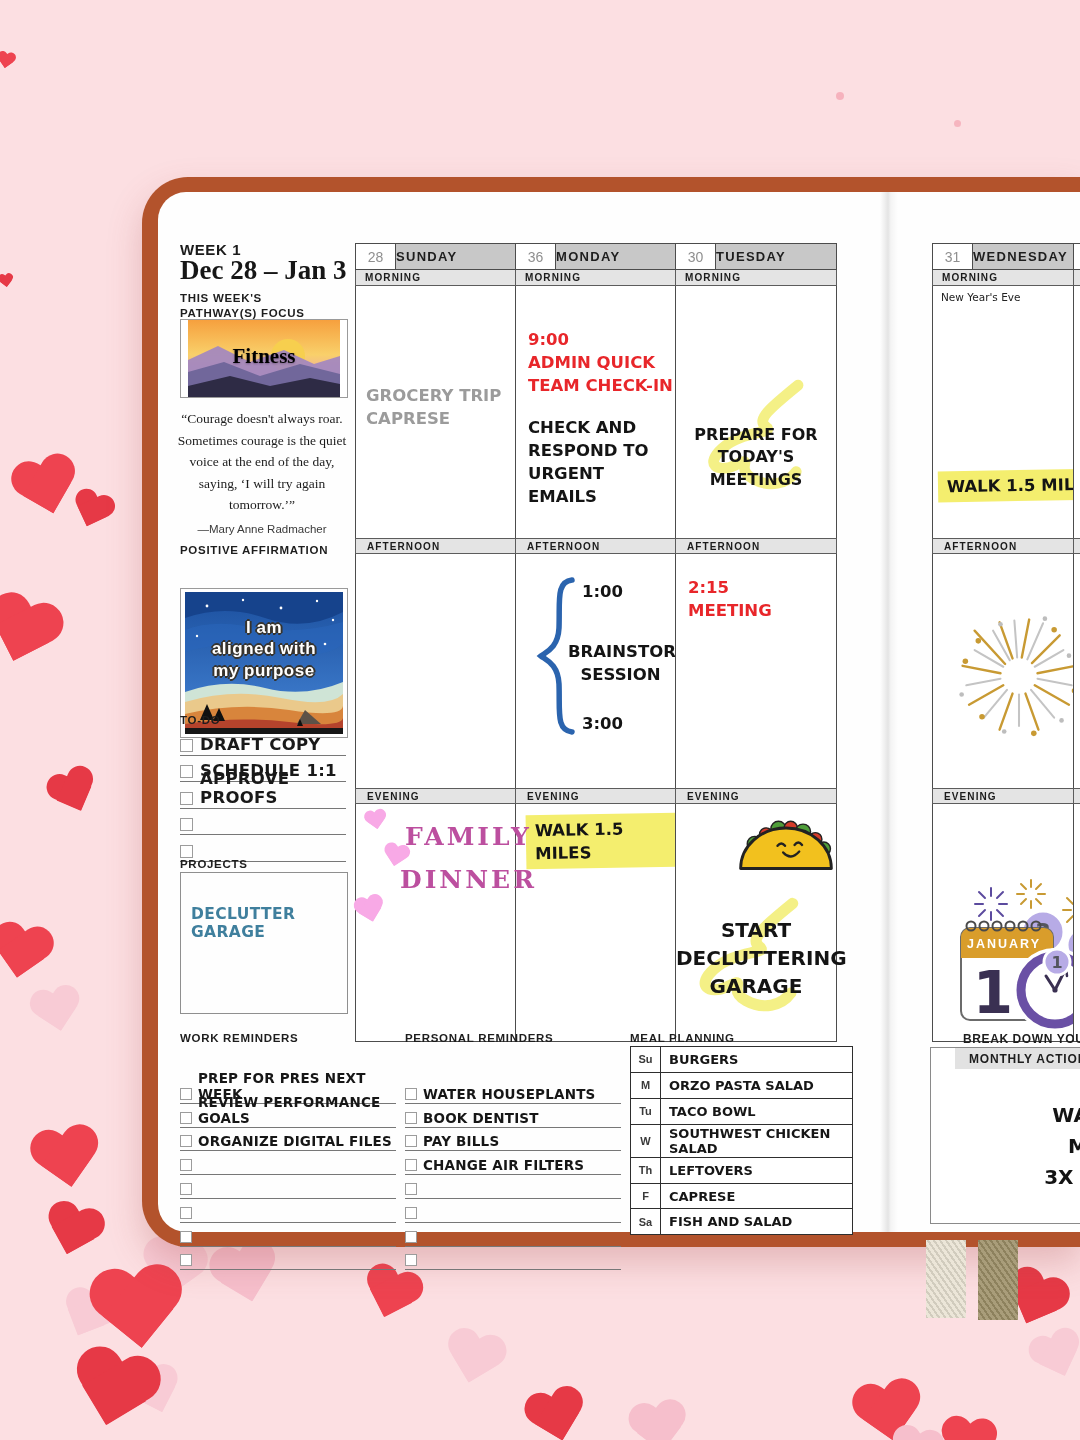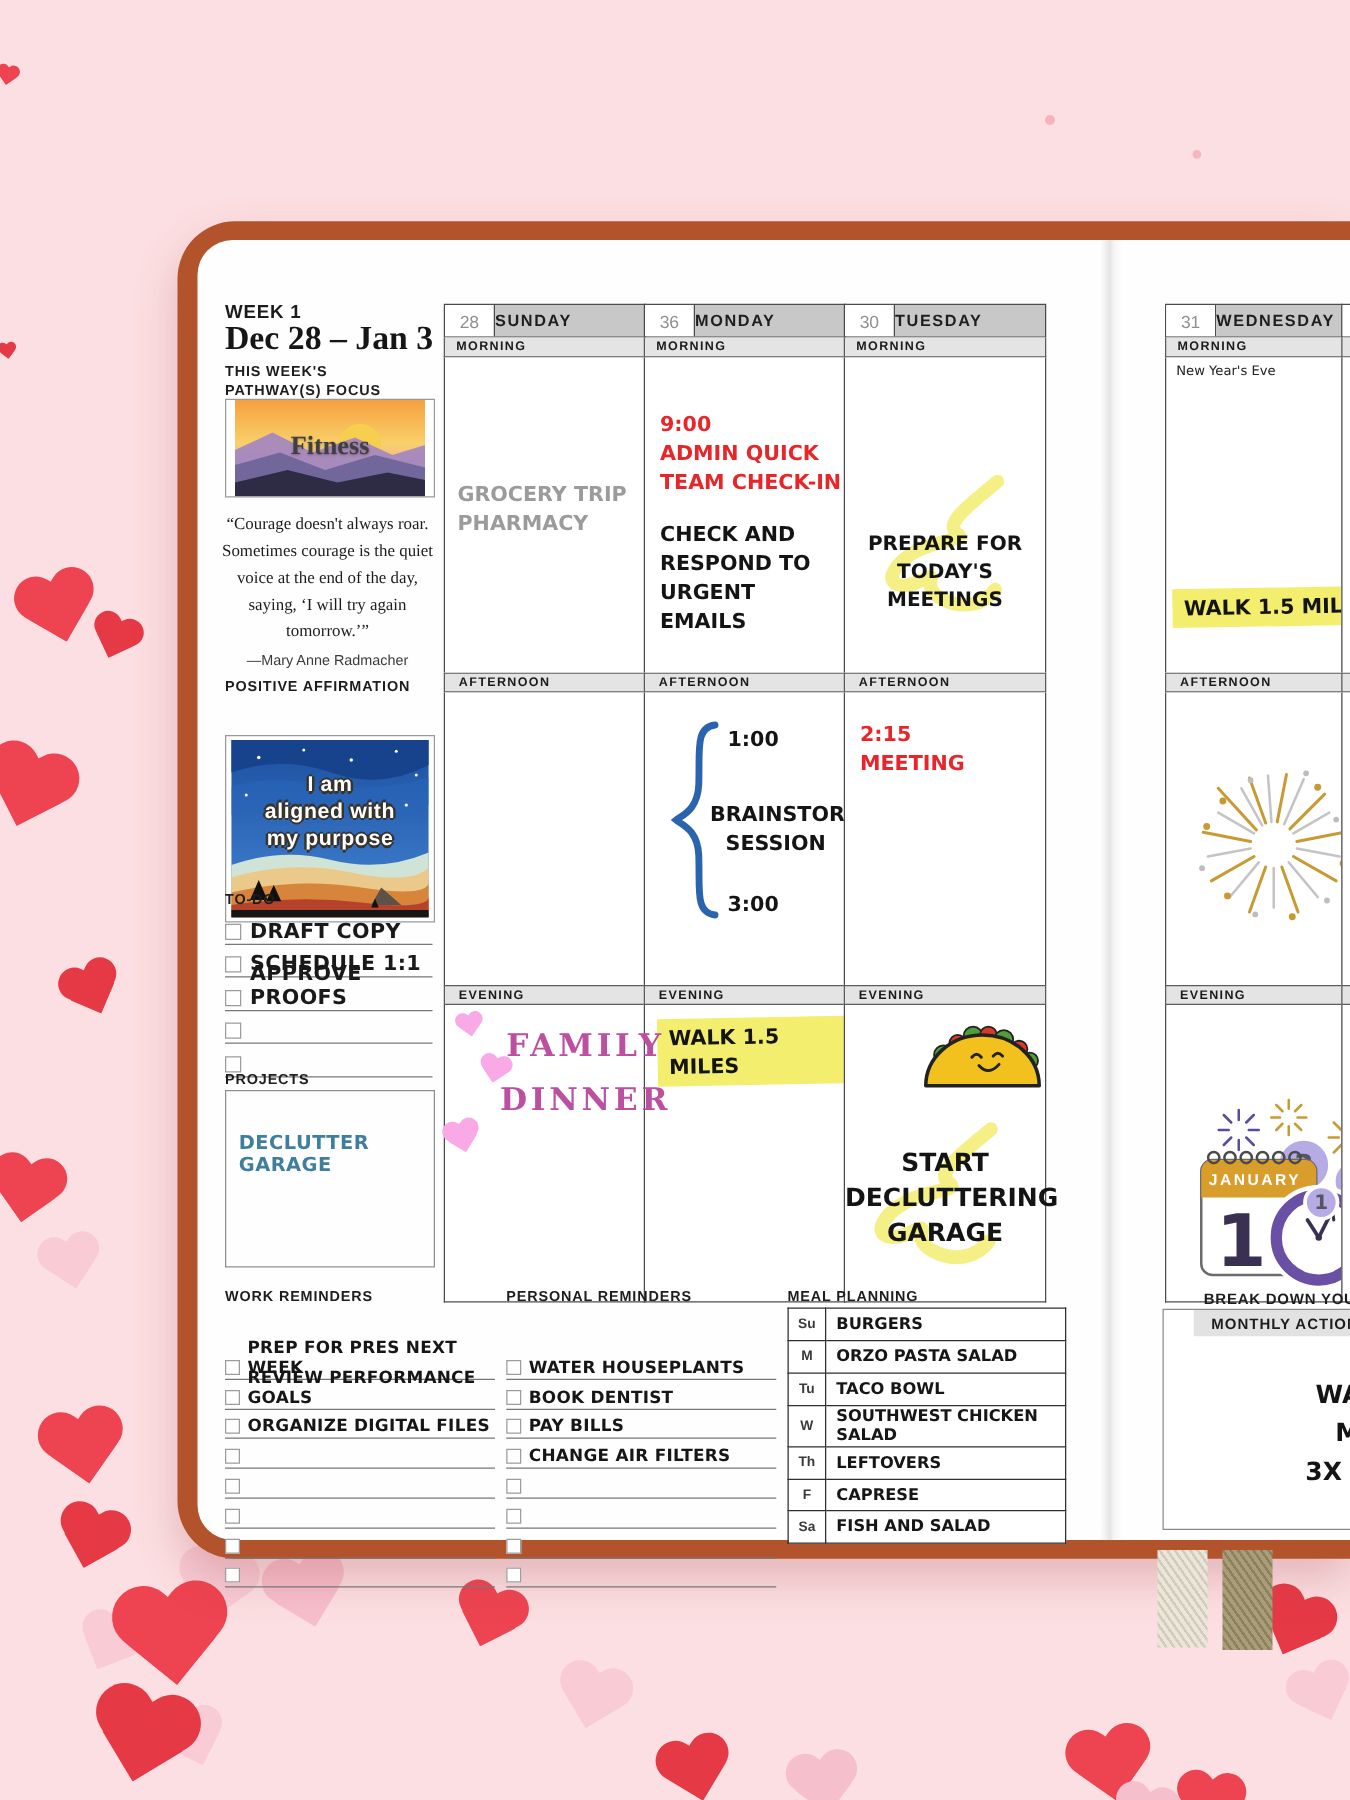--- a/index.html
+++ b/index.html
@@ -26,21 +26,21 @@
 
   
   .side-label{font-weight:700;font-size:11.5px;letter-spacing:.7px;color:#1d1d1d;line-height:1.3;}
   #week-label{position:absolute;left:22px;top:49px;font-size:15px;font-weight:600;letter-spacing:.6px;color:#1b1b1b;}
   #date-range{position:absolute;left:22px;top:63px;font-family:"Liberation Serif",serif;font-weight:700;font-size:27px;color:#161616;}
   #pathway-label{position:absolute;left:22px;top:99px;}
   .img-box{position:absolute;border:1px solid #9a9a9a;background:#fff;}
   #pathway-img{left:22px;top:127px;width:166px;height:77px;}
   #pathway-img svg{position:absolute;left:7px;top:0;width:152px;height:77px;}
   #pathway-text{position:absolute;left:0;right:0;top:24px;text-align:center;
-     font-family:"Liberation Serif",serif;font-weight:700;font-size:21px;color:#404040;
+     font-family:"Liberation Serif",serif;font-weight:700;font-size:21px;color:#000000;
      text-shadow:0 1px 2px rgba(60,40,80,.45);}
   #quote{position:absolute;left:18px;top:216px;width:172px;text-align:center;
      font-family:"Liberation Serif",serif;font-size:13.5px;line-height:1.6;color:#1c1c1c;}
   #quote-attr{margin-top:4px;font-family:"Liberation Sans",sans-serif;font-size:11.5px;color:#3a3a3a;}
   #affirmation-label{position:absolute;left:22px;top:351px;}
   #affirmation-img{left:22px;top:360px;width:166px;height:148px;margin-top:36px;}
   #affirmation-img svg{position:absolute;left:4px;top:3px;width:158px;height:142px;}
   #affirmation-text{position:absolute;left:0;right:0;top:28px;text-align:center;font-weight:700;
      font-size:17px;line-height:1.25;color:#fff;letter-spacing:.5px;
      text-shadow:-2px 0 0 #37342e,2px 0 0 #37342e,0 -2px 0 #37342e,0 2px 0 #37342e,1px 1px 0 #37342e,-1px -1px 0 #37342e;}
@@ -226,21 +226,21 @@
     </div>
 
     <div class="day-col" style="left:197px">
       <div class="day-head">
         <div class="day-num">28</div>
         <div class="day-name">SUNDAY</div>
       </div>
       <div class="sec-band">MORNING</div>
       <div class="day-cell c-morning">
         <div class="entry pre ink-gray" style="left:10px;top:98px">GROCERY TRIP
-PHARMACY</div>
+CAPRESE</div>
       </div>
       <div class="sec-band band-mid">AFTERNOON</div>
       <div class="day-cell c-afternoon"></div>
       <div class="sec-band band-mid">EVENING</div>
       <div class="day-cell c-evening">
         <div class="heart" style="--c:#f8a9e6;--s:24px;left:8px;top:6px;--r:-10deg;z-index:1"></div>
         <div class="heart" style="--c:#f8a9e6;--s:28px;left:26px;top:40px;--r:12deg;z-index:1"></div>
         <div class="heart" style="--c:#f8a9e6;--s:32px;left:-2px;top:92px;--r:-14deg;z-index:1"></div>
         <div class="entry pre over" style="left:44px;top:12px;font-family:'DejaVu Serif',serif;font-size:25px;letter-spacing:3px;line-height:1.7;color:#bc4f9f;text-align:center">FAMILY
 DINNER</div>

